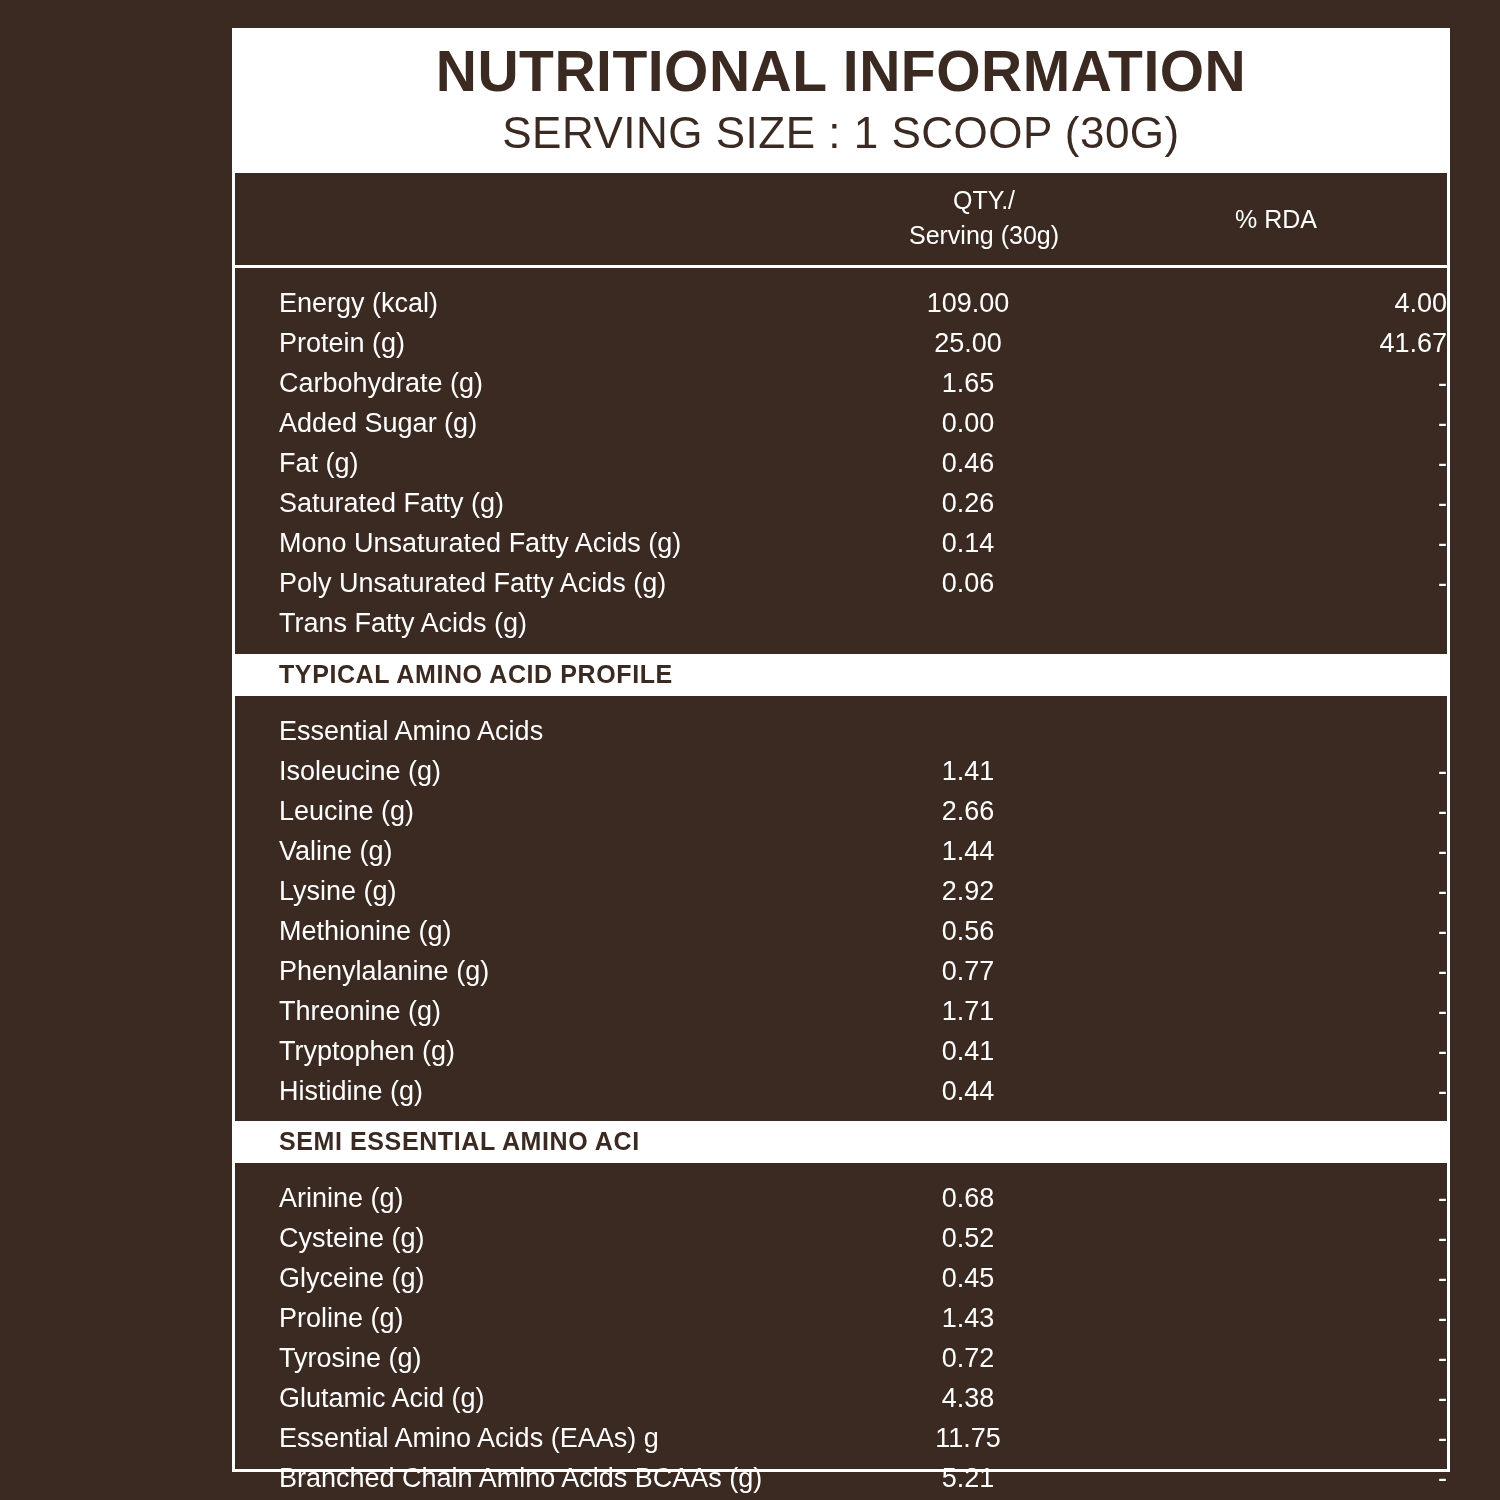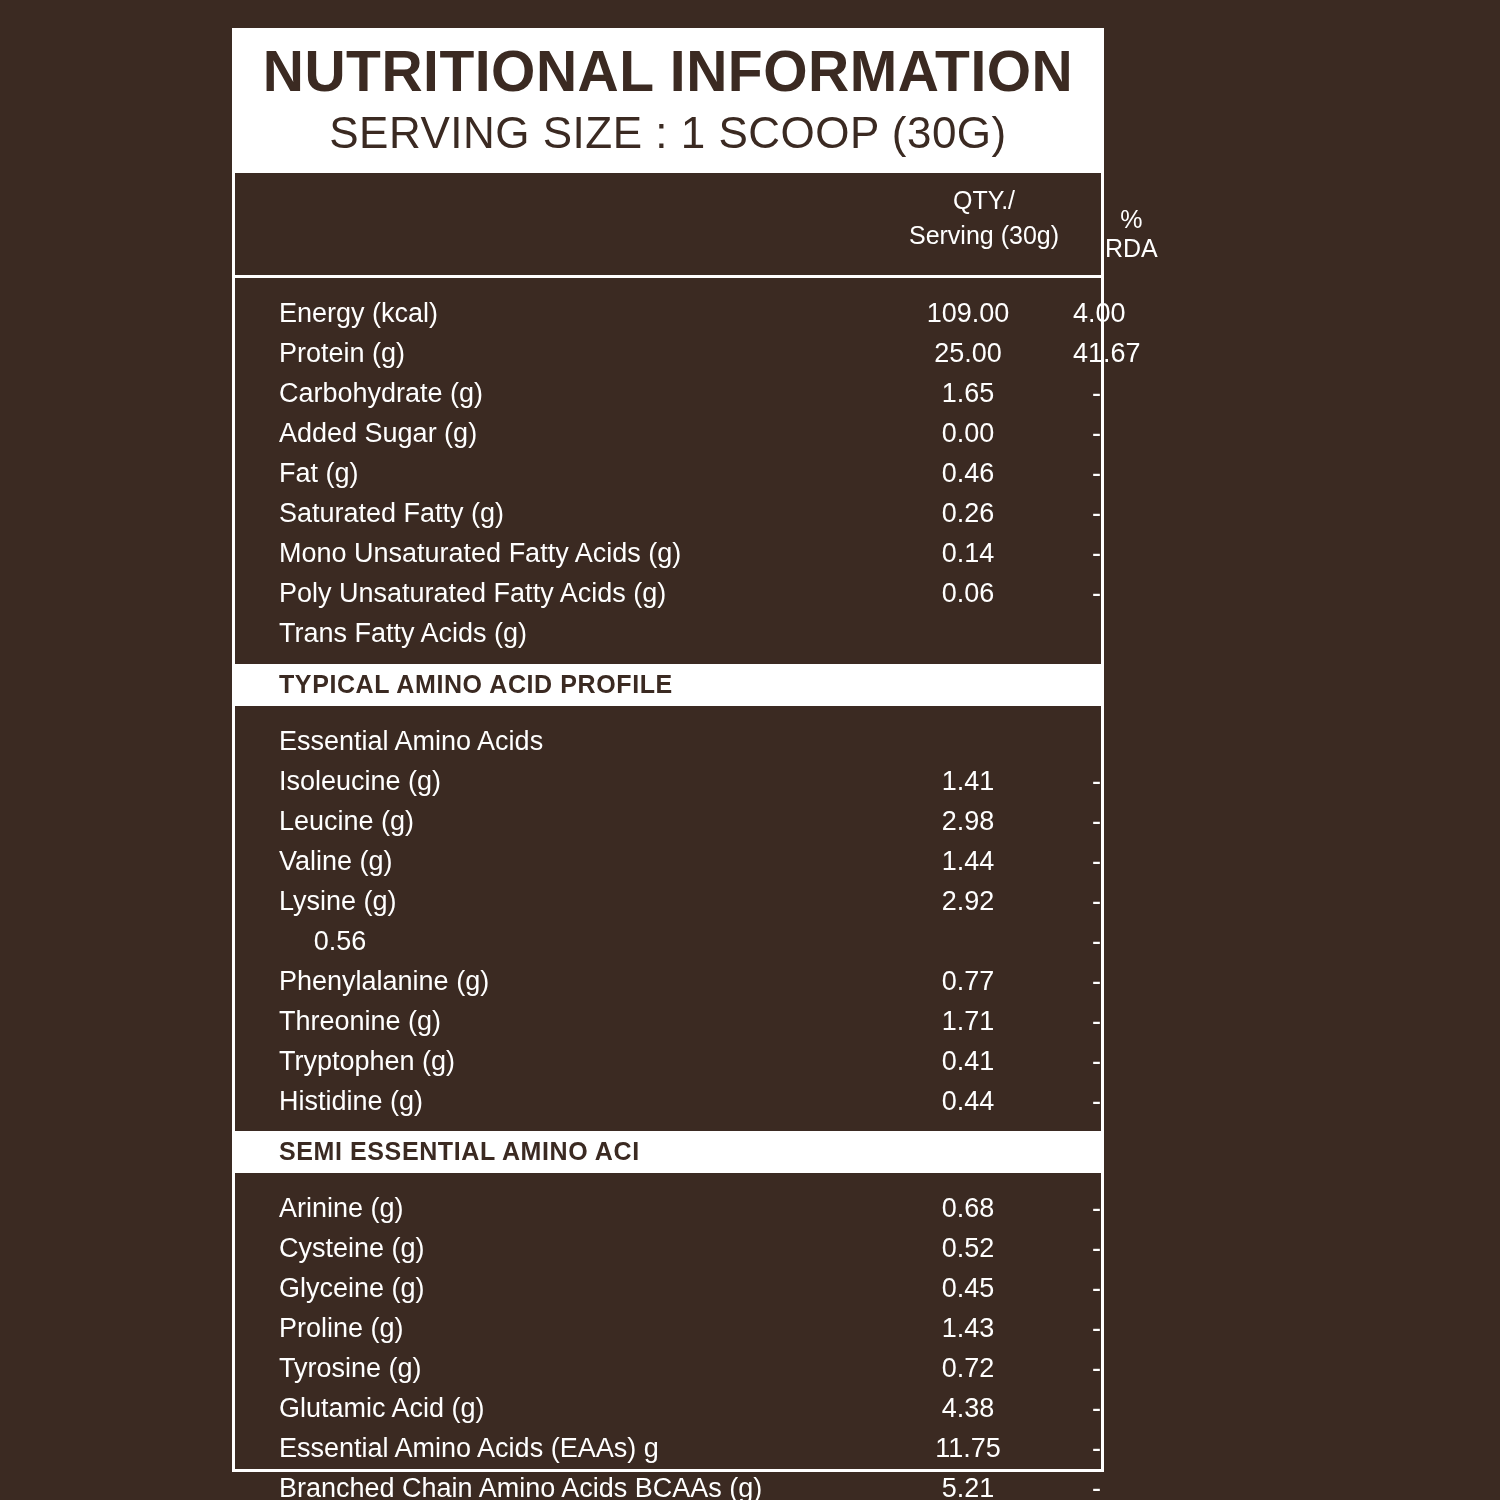--- a/index.html
+++ b/index.html
@@ -8,21 +8,21 @@
     padding: 0;
     width: 1500px;
     height: 1500px;
     background: #3B2A22;
     font-family: "Liberation Sans", sans-serif;
   }
   #panel {
     position: absolute;
     left: 232px;
     top: 28px;
-    width: 872px;
+    width: 1218px;
     height: 1444px;
     border: 3px solid #FFFFFF;
     background: #3B2A22;
   }
   
   .header {
     background: #FFFFFF;
     color: #3B2A22;
     padding: 10px 0 14px 0;
     text-align: center;
@@ -161,34 +161,35 @@
           <div class="r-qty"></div>
           <div class="r-rda"></div>
         </div>
         <div class="row">
           <div class="r-name">Isoleucine (g)</div>
           <div class="r-qty">1.41</div>
           <div class="r-rda">-</div>
         </div>
         <div class="row">
           <div class="r-name">Leucine (g)</div>
-          <div class="r-qty">2.98</div>
+          <div class="r-qty">2.66</div>
           <div class="r-rda">-</div>
         </div>
         <div class="row">
           <div class="r-name">Valine (g)</div>
           <div class="r-qty">1.44</div>
           <div class="r-rda">-</div>
         </div>
         <div class="row">
           <div class="r-name">Lysine (g)</div>
           <div class="r-qty">2.92</div>
           <div class="r-rda">-</div>
         </div>
         <div class="row">
+          <div class="r-name">Methionine (g)</div>
           <div class="r-qty">0.56</div>
           <div class="r-rda">-</div>
         </div>
         <div class="row">
           <div class="r-name">Phenylalanine (g)</div>
           <div class="r-qty">0.77</div>
           <div class="r-rda">-</div>
         </div>
         <div class="row">
           <div class="r-name">Threonine (g)</div>

